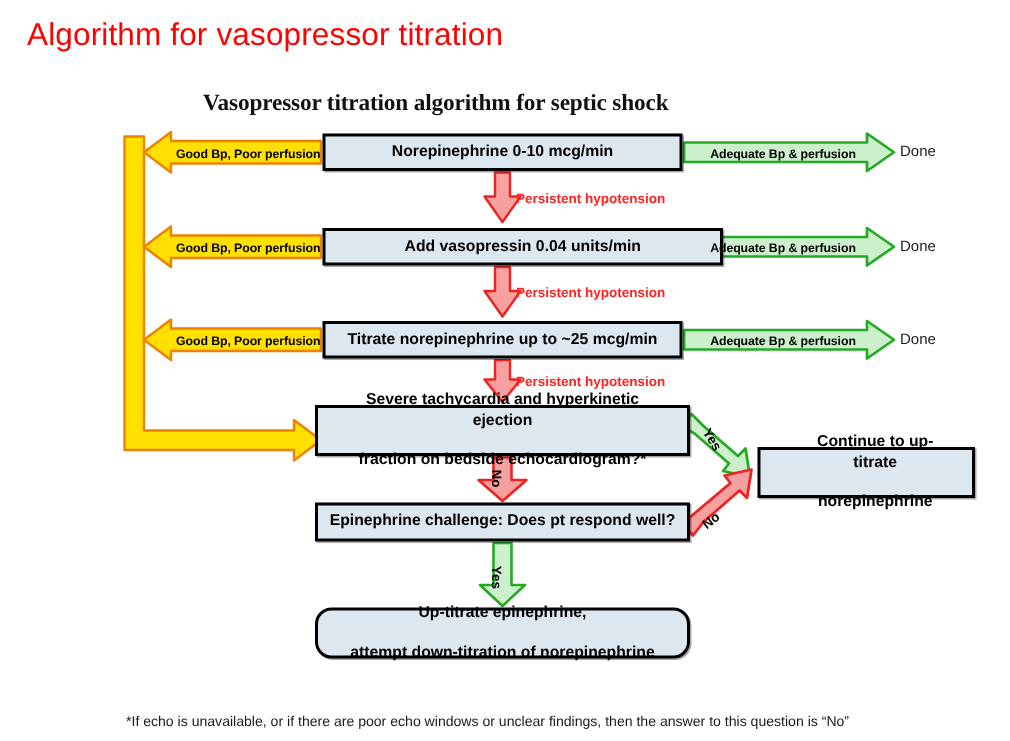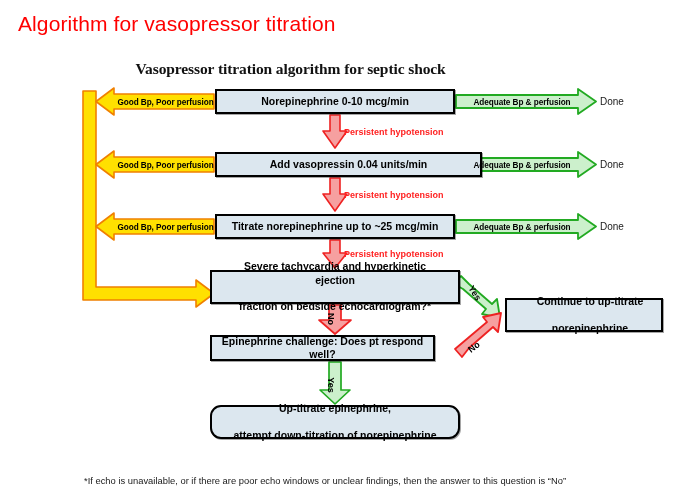--- a/index.html
+++ b/index.html
@@ -68,23 +68,23 @@
     line-height: 1.28;
     z-index: 5;
     box-shadow: 1px 1px 0 rgba(0,0,0,0.35);
   }
   .node span { display: block; padding: 0 6px; }
 
   #node-norepi      { left: 215px; top: 89px;  width: 240px; height: 25px; }
   #node-vaso        { left: 215px; top: 152px; width: 267px; height: 25px; }
   #node-titrate     { left: 215px; top: 214px; width: 240px; height: 25px; }
   #node-echo        { left: 210px; top: 270px; width: 250px; height: 34px; }
-  #node-epi         { left: 210px; top: 335px; width: 225px; height: 26px; }
+  #node-epi         { left: 210px; top: 335px; width: 250px; height: 26px; }
   #node-uptitrate   { left: 210px; top: 405px; width: 250px; height: 34px; border-radius: 11px; }
-  #node-continue    { left: 505px; top: 298px; width: 158px; height: 34px; padding-left: 12px; }
+  #node-continue    { left: 505px; top: 298px; width: 145px; height: 34px; padding-left: 12px; }
 
   
   .band-label {
     position: absolute;
     font-family: "Liberation Sans", sans-serif;
     font-weight: bold;
     font-size: 8.2px;
     color: #000000;
     white-space: nowrap;
     z-index: 6;

